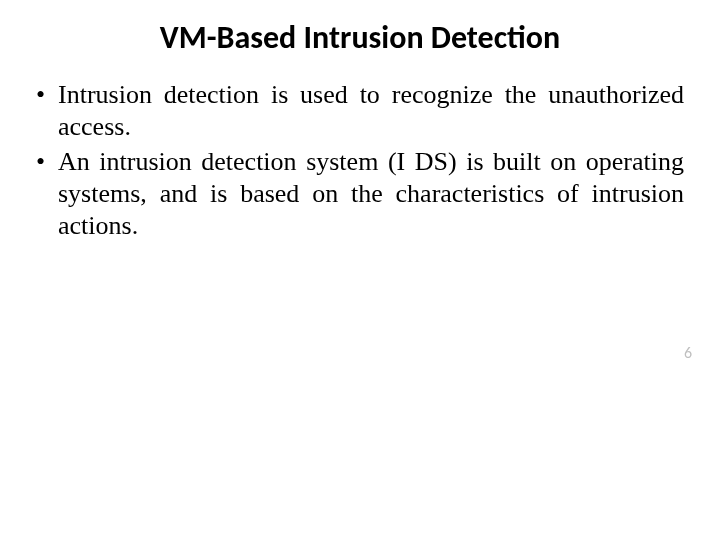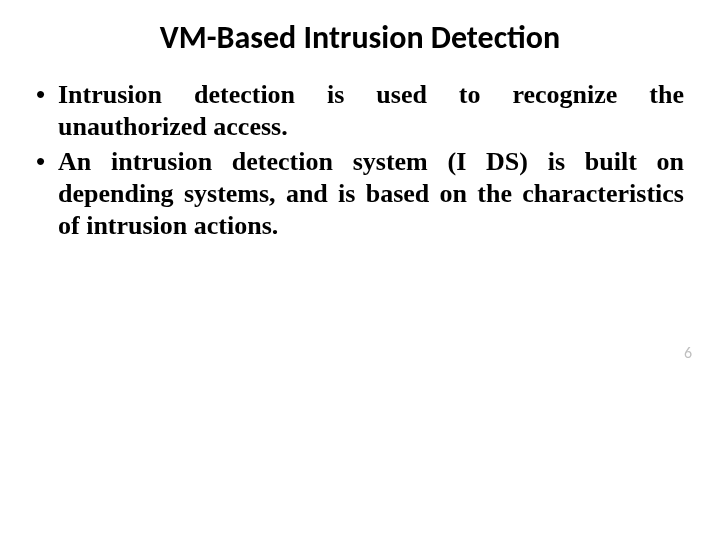--- a/index.html
+++ b/index.html
@@ -1,29 +1,29 @@
 <!DOCTYPE html>
 <html><head>
 <meta charset="utf-8">
 <style>
   * { margin: 0; padding: 0; box-sizing: border-box; }
   html, body { width: 720px; height: 540px; background: #fff; font-family: "Times New Roman", Times, serif; color: #000; }
   .slide { width: 720px; height: 380px; position: relative; padding: 18px 36px 0 36px; }
   .title { font-family: Calibri, Arial, sans-serif; font-weight: 700; font-size: 32px; text-align: center; margin-bottom: 22px; letter-spacing: 0px; }
   .body { font-size: 26px; line-height: 1.22; }
-  .body ul { list-style: none; padding-left: 0; font-weight: bold; }
+  .body ul { list-style: none; padding-left: 0; }
   .body li { text-align: justify; padding-left: 22px; position: relative; margin-bottom: 4px; }
   .body li::before { content: "•"; position: absolute; left: 0; top: 0; font-size: 26px; }
   .pagenum { position: absolute; right: 28px; bottom: 18px; font-family: Calibri, Arial, sans-serif; font-size: 16px; color: #bfbfbf; }
 </style>
 </head>
 <body>
 
 <div class="slide">
   <h1 class="title">VM-Based Intrusion Detection</h1>
   <div class="body">
     <ul>
       <li>Intrusion detection is used to recognize the unauthorized access.</li>
-      <li>An intrusion detection system (I DS) is built on depending systems, and is based on the characteristics of intrusion actions.</li>
+      <li>An intrusion detection system (I DS) is built on operating systems, and is based on the characteristics of intrusion actions.</li>
     </ul>
   </div>
   <div class="pagenum">6</div>
 </div>
 
 </body></html>

